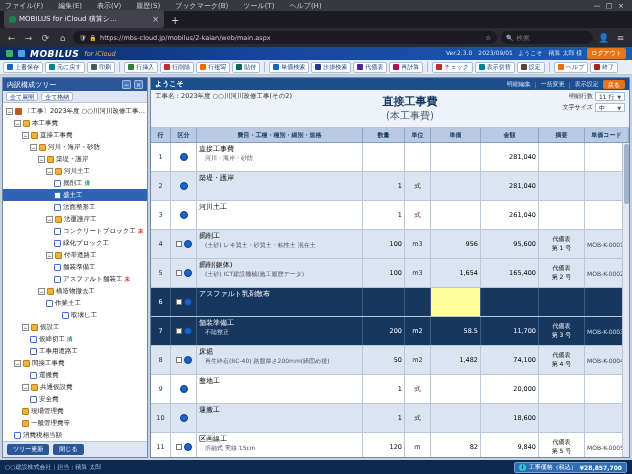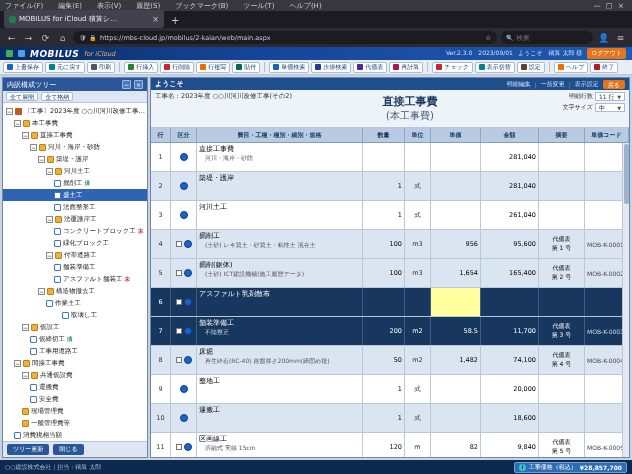--- a/index.html
+++ b/index.html
@@ -387,28 +387,28 @@
             </div>
             <div class="titem" style="padding-left: 27px;">
               <span class="ticn doc"></span>
               <span class="tlabel">工事用道路工</span>
             </div>
             <div class="titem" style="padding-left: 11px;">
               <span class="texp">−</span>
               <span class="ticn folder"></span>
               <span class="tlabel">間接工事費</span>
             </div>
+            <div class="titem" style="padding-left: 27px;">
+              <span class="ticn doc"></span>
+              <span class="tlabel">運搬費</span>
+            </div>
             <div class="titem" style="padding-left: 19px;">
               <span class="texp">−</span>
               <span class="ticn folder"></span>
               <span class="tlabel">共通仮設費</span>
-            </div>
-            <div class="titem" style="padding-left: 27px;">
-              <span class="ticn doc"></span>
-              <span class="tlabel">運搬費</span>
             </div>
             <div class="titem" style="padding-left: 27px;">
               <span class="ticn doc"></span>
               <span class="tlabel">安全費</span>
             </div>
             <div class="titem" style="padding-left: 19px;">
               <span class="ticn folder"></span>
               <span class="tlabel">現場管理費</span>
             </div>
             <div class="titem" style="padding-left: 19px;">

